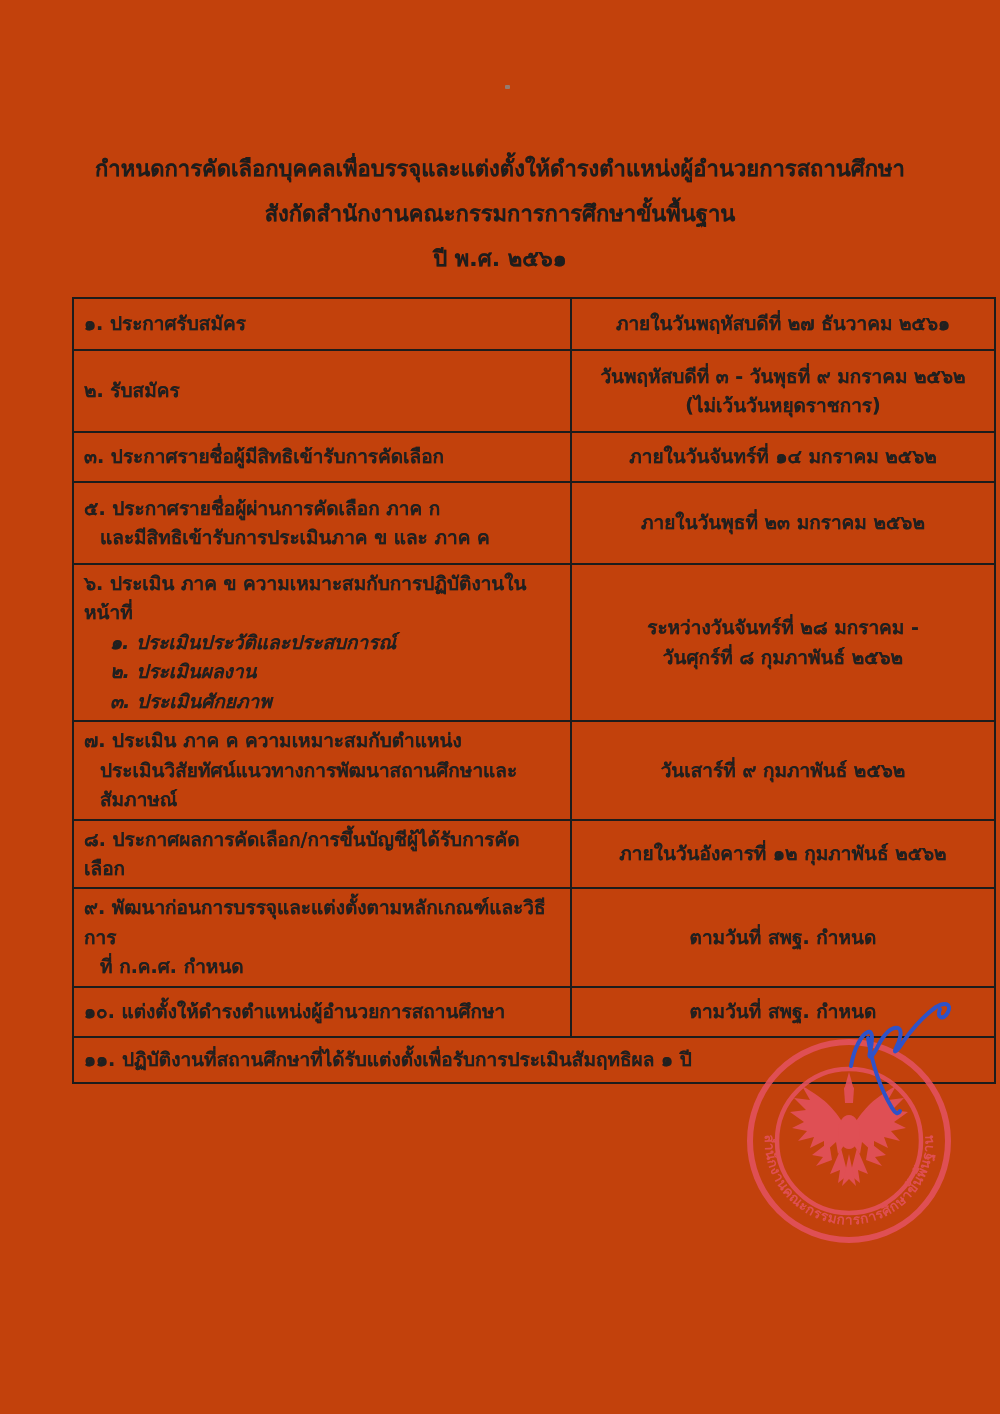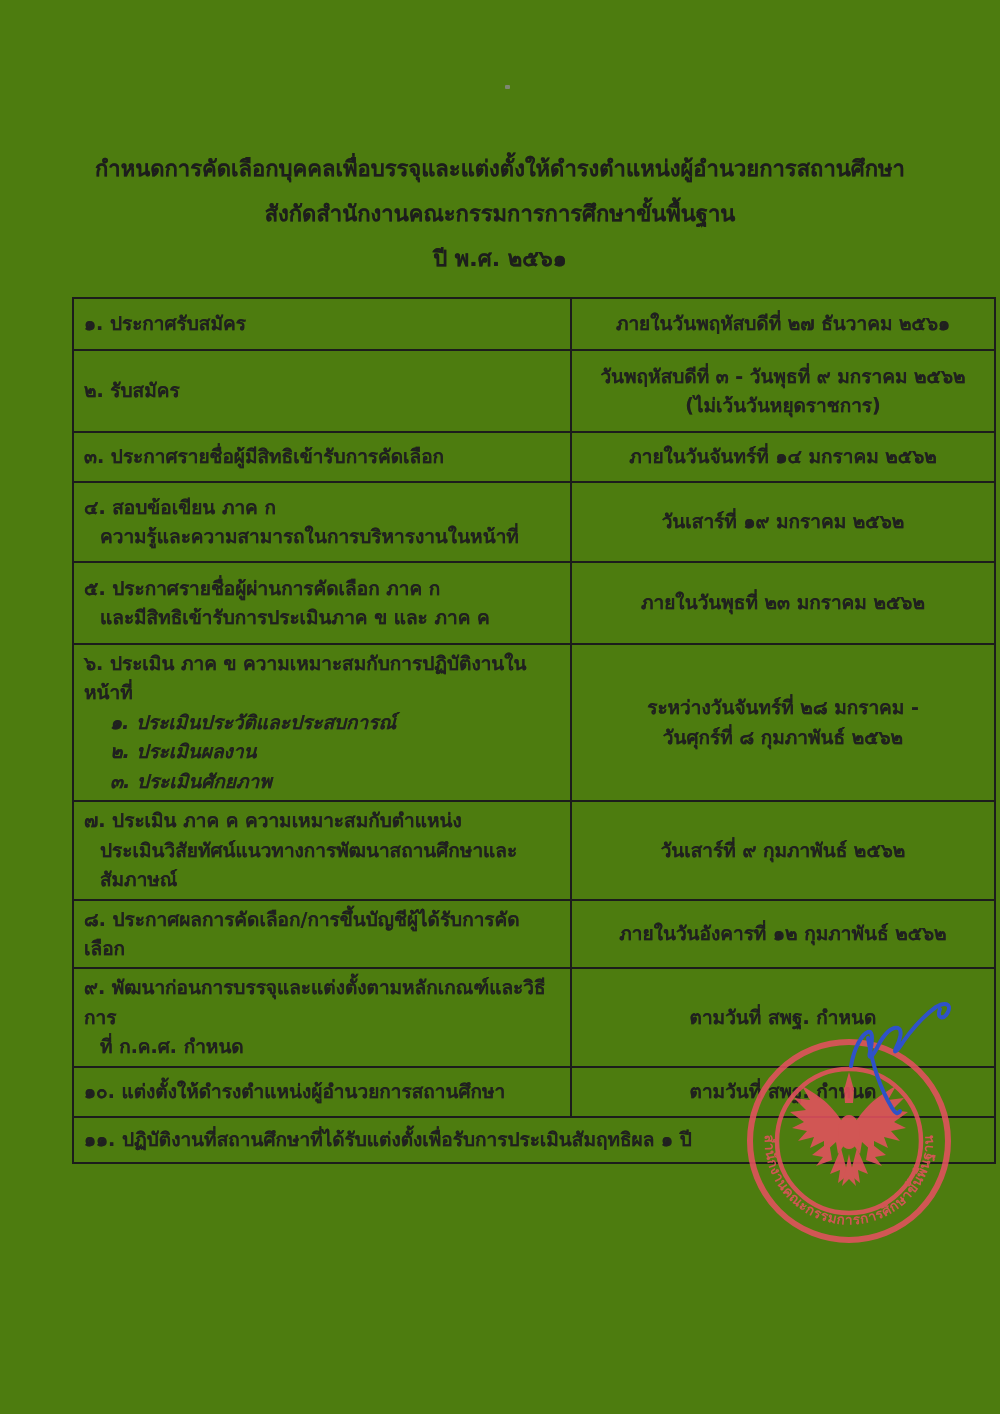--- a/index.html
+++ b/index.html
@@ -4,21 +4,21 @@
 <style>
   html,body{margin:0;padding:0;}
   body{
     width:1000px;height:1414px;
     background:#ffffff;
     font-family:"DejaVu Sans", sans-serif;
     color:#1f1f1f;
     position:relative;
     overflow:hidden;
   }
-  .page{position:absolute;inset:0;background:#4d7c0f;}
+  .page{position:absolute;inset:0;background:#c2410c;}
   .speck{position:absolute;left:505px;top:85px;width:5px;height:4px;background:#8a8a8a;border-radius:1px;opacity:.8;}
 
   
   .title{
     position:absolute;left:0;right:0;top:146px;
     text-align:center;font-weight:700;font-size:22px;line-height:45px;
     color:#1d1d1d;
     text-shadow:0 0 .5px rgba(0,0,0,.45);
   }
 
@@ -89,29 +89,20 @@
           <div>วันพฤหัสบดีที่ ๓ - วันพุธที่ ๙ มกราคม ๒๕๖๒</div>
           <div>(ไม่เว้นวันหยุดราชการ)</div>
         </td>
       </tr>
       <tr class="r2">
         <td class="act">
           <div>๓. ประกาศรายชื่อผู้มีสิทธิเข้ารับการคัดเลือก</div>
         </td>
         <td class="date">
           <div>ภายในวันจันทร์ที่ ๑๔ มกราคม ๒๕๖๒</div>
-        </td>
-      </tr>
-      <tr class="r3">
-        <td class="act">
-          <div>๔. สอบข้อเขียน ภาค ก</div>
-          <div class="indent">ความรู้และความสามารถในการบริหารงานในหน้าที่</div>
-        </td>
-        <td class="date">
-          <div>วันเสาร์ที่ ๑๙ มกราคม ๒๕๖๒</div>
         </td>
       </tr>
       <tr class="r4">
         <td class="act">
           <div>๕. ประกาศรายชื่อผู้ผ่านการคัดเลือก ภาค ก</div>
           <div class="indent">และมีสิทธิเข้ารับการประเมินภาค ข และ ภาค ค</div>
         </td>
         <td class="date">
           <div>ภายในวันพุธที่ ๒๓ มกราคม ๒๕๖๒</div>
         </td>

